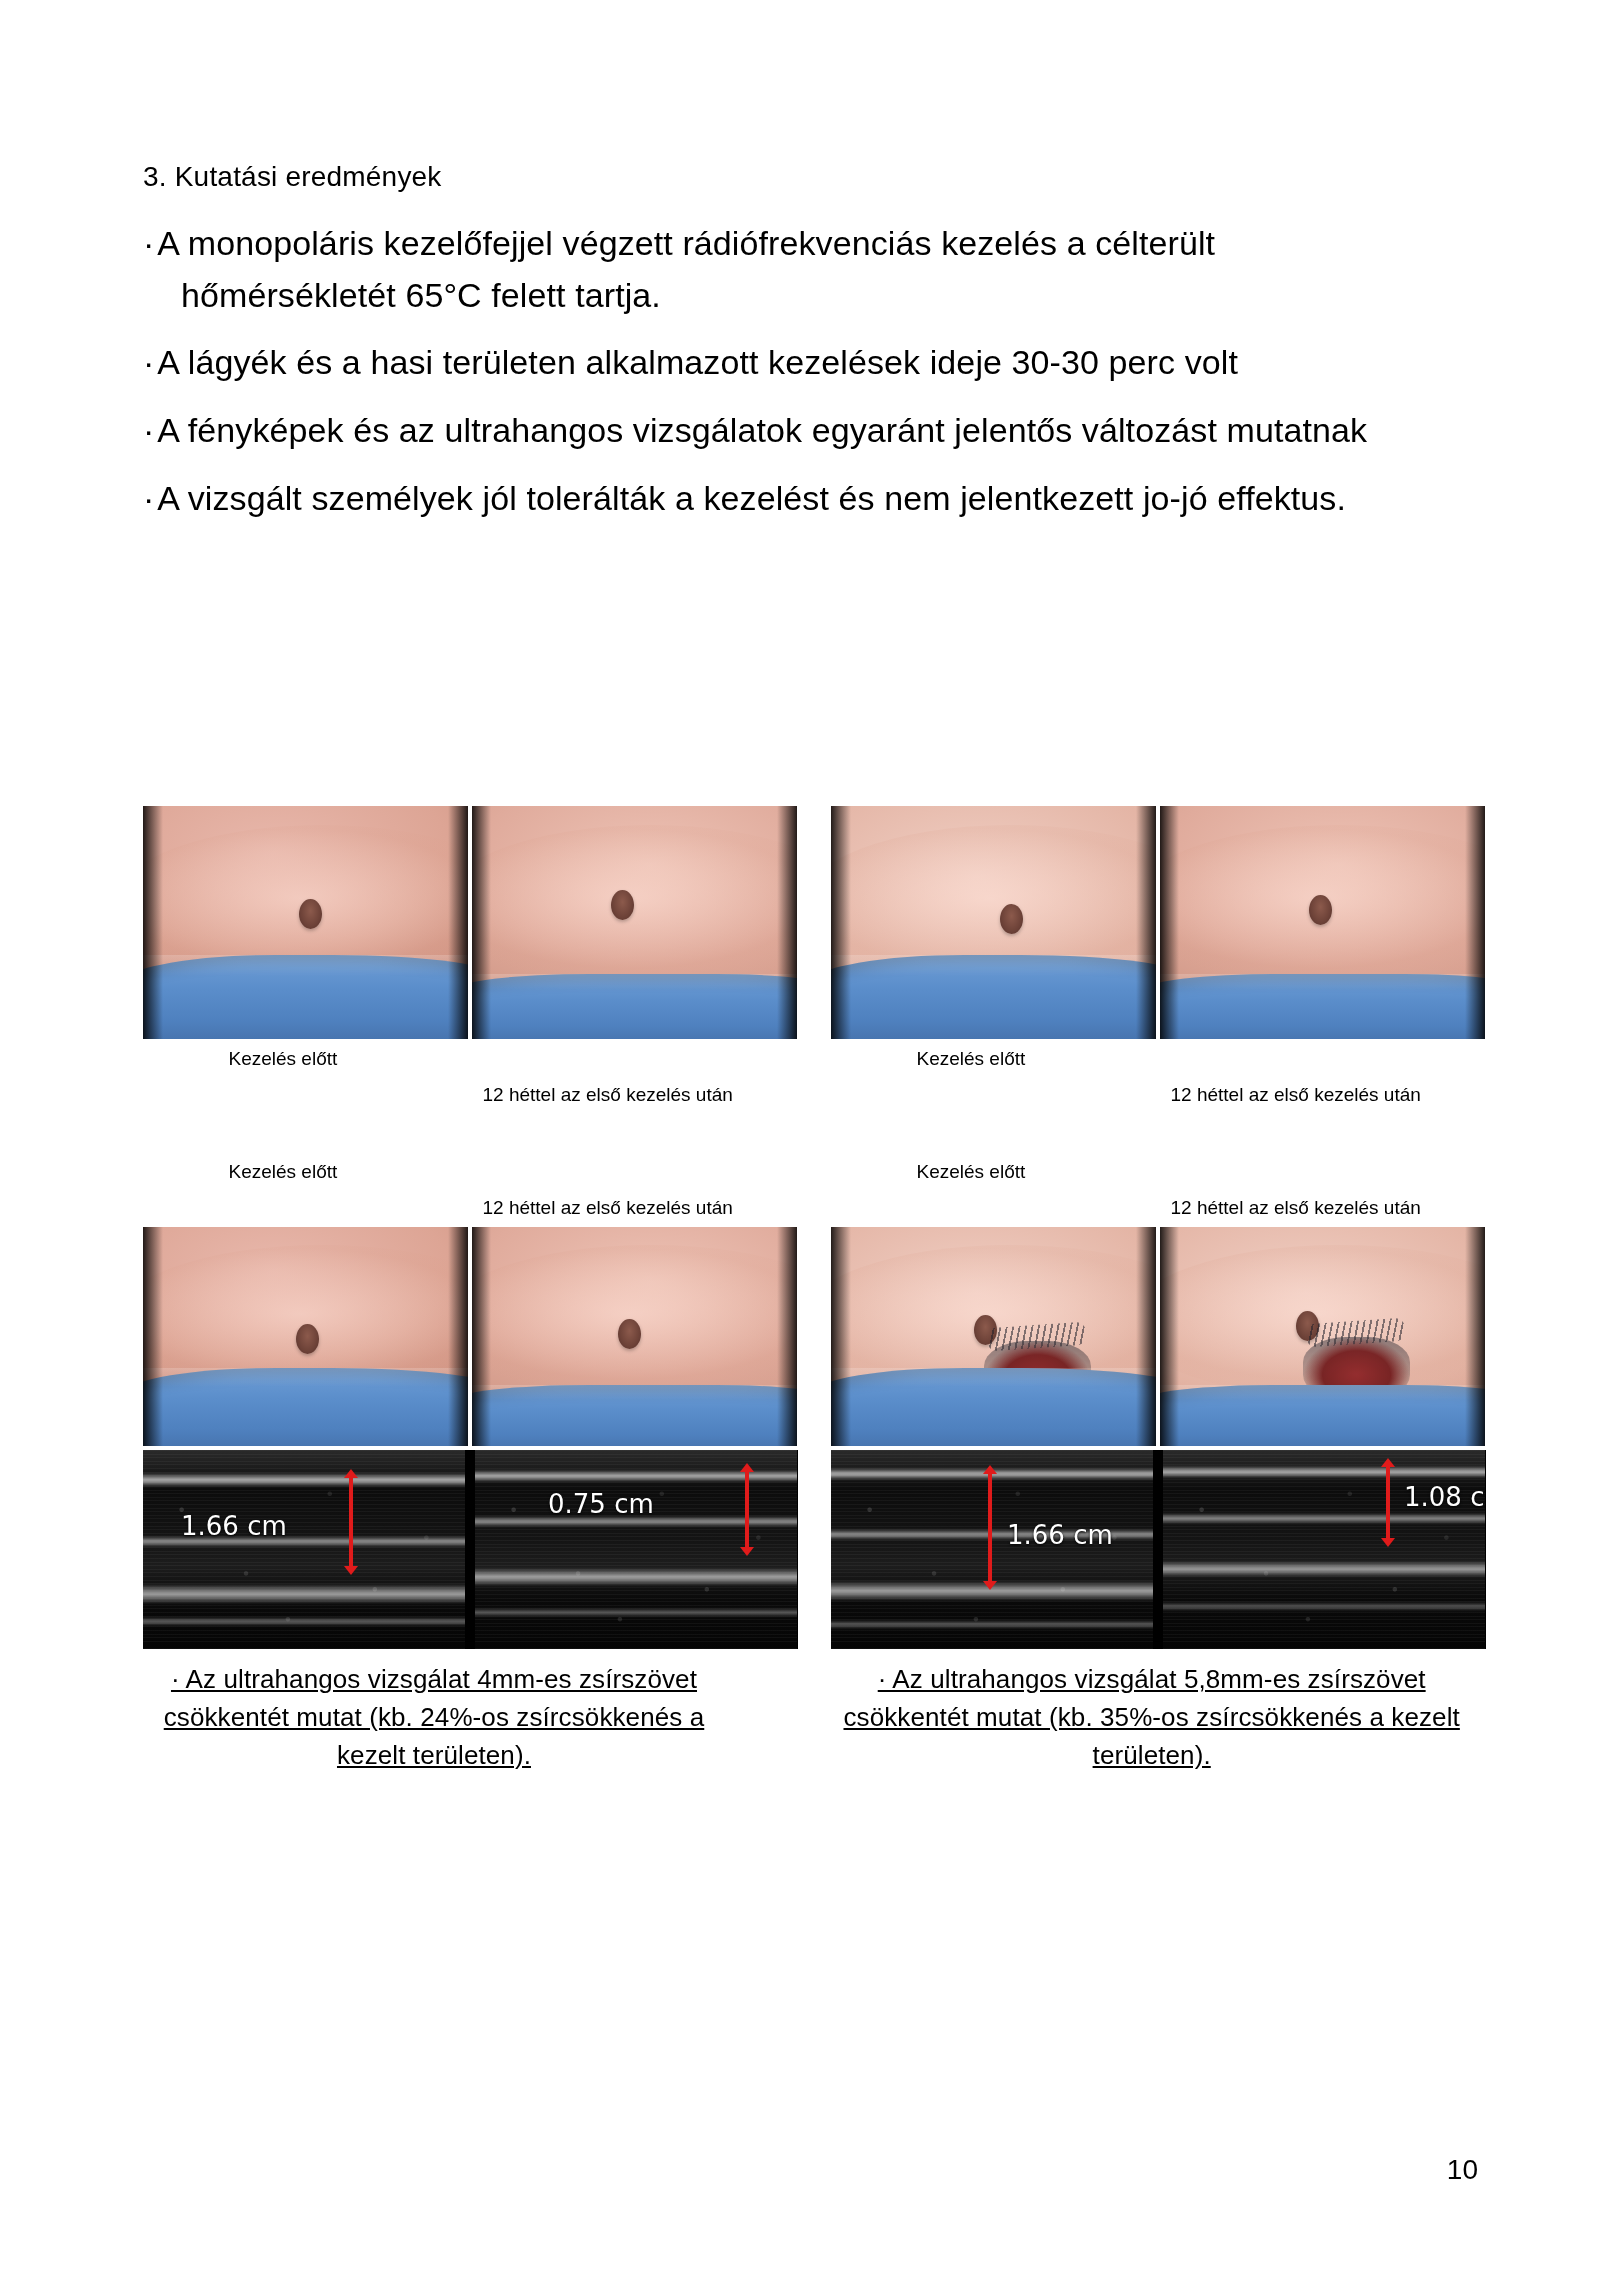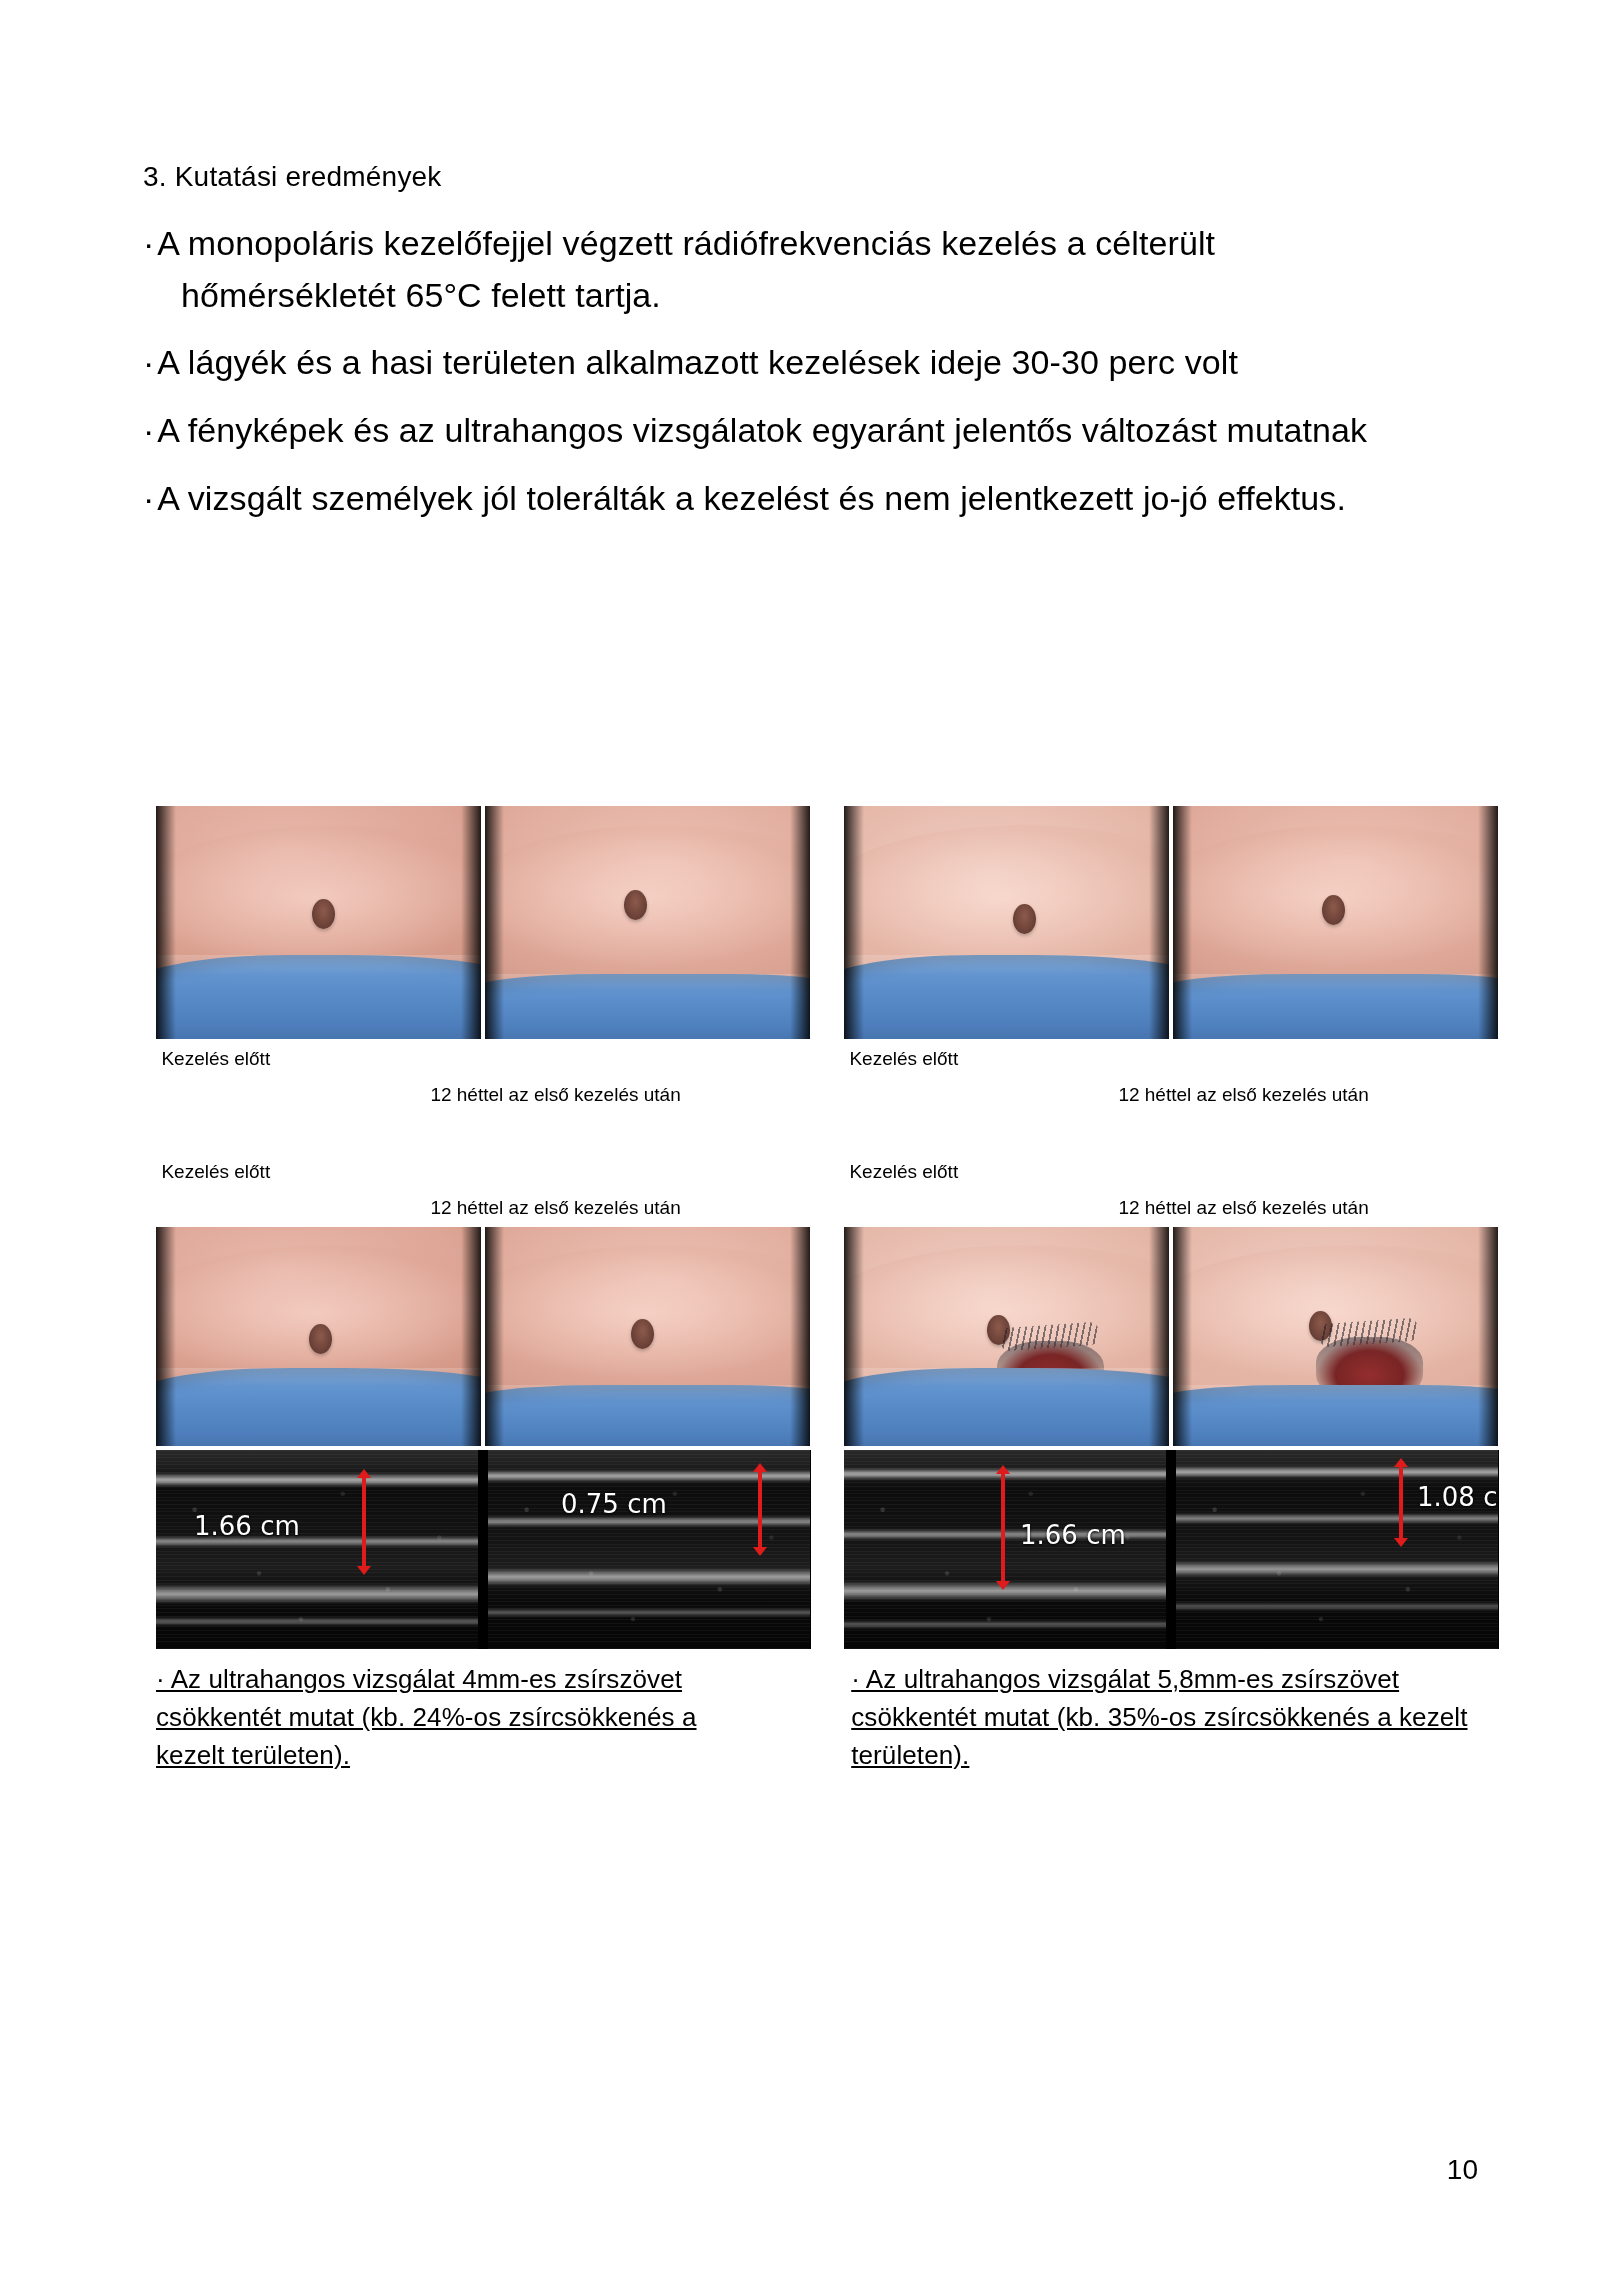--- a/index.html
+++ b/index.html
@@ -52,23 +52,24 @@
     width: 14.3px;
   }
   ul.bullets li .line2 {
     display: block;
     padding-left: 38px;
   }
 
   
   .figures {
     position: absolute;
-    left: 156px;
+    left: 143px;
     top: 806px;
     width: 1343px;
+    text-align: center;
   }
   .fig-row {
     display: flex;
     gap: 33px;
   }
   .fig-col {
     width: 655px;
   }
   .photo-pair {
     display: flex;

